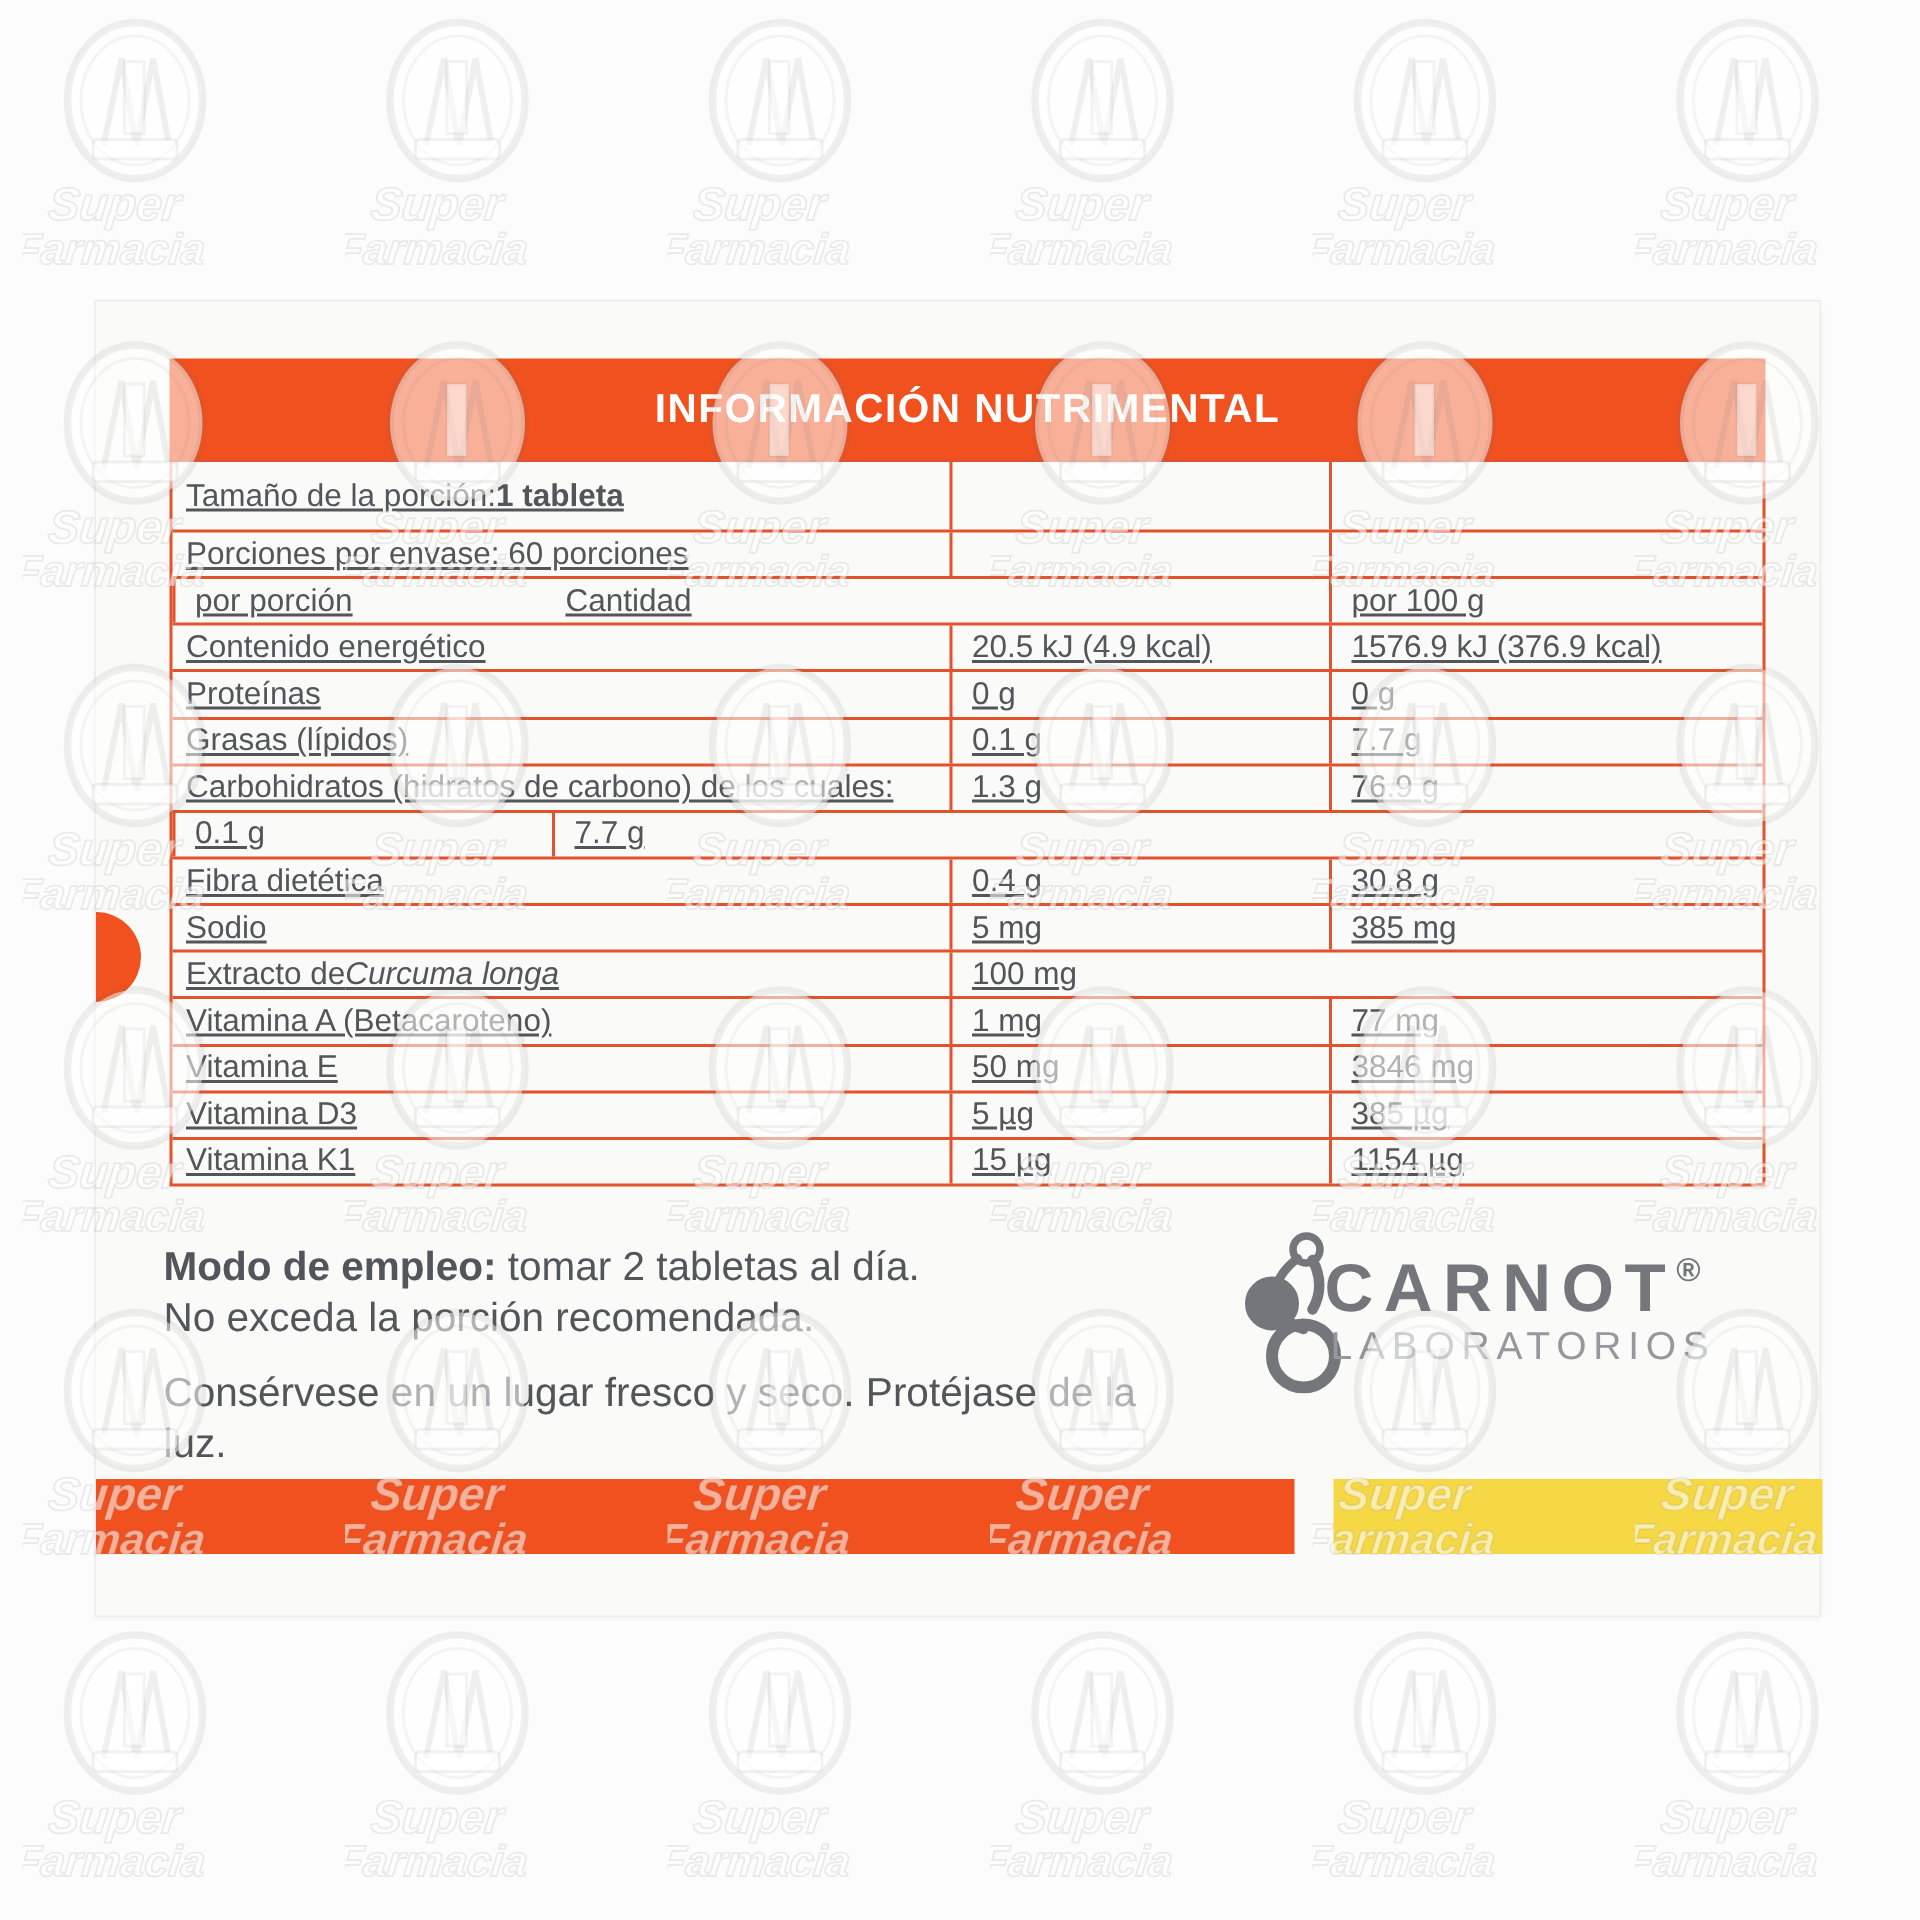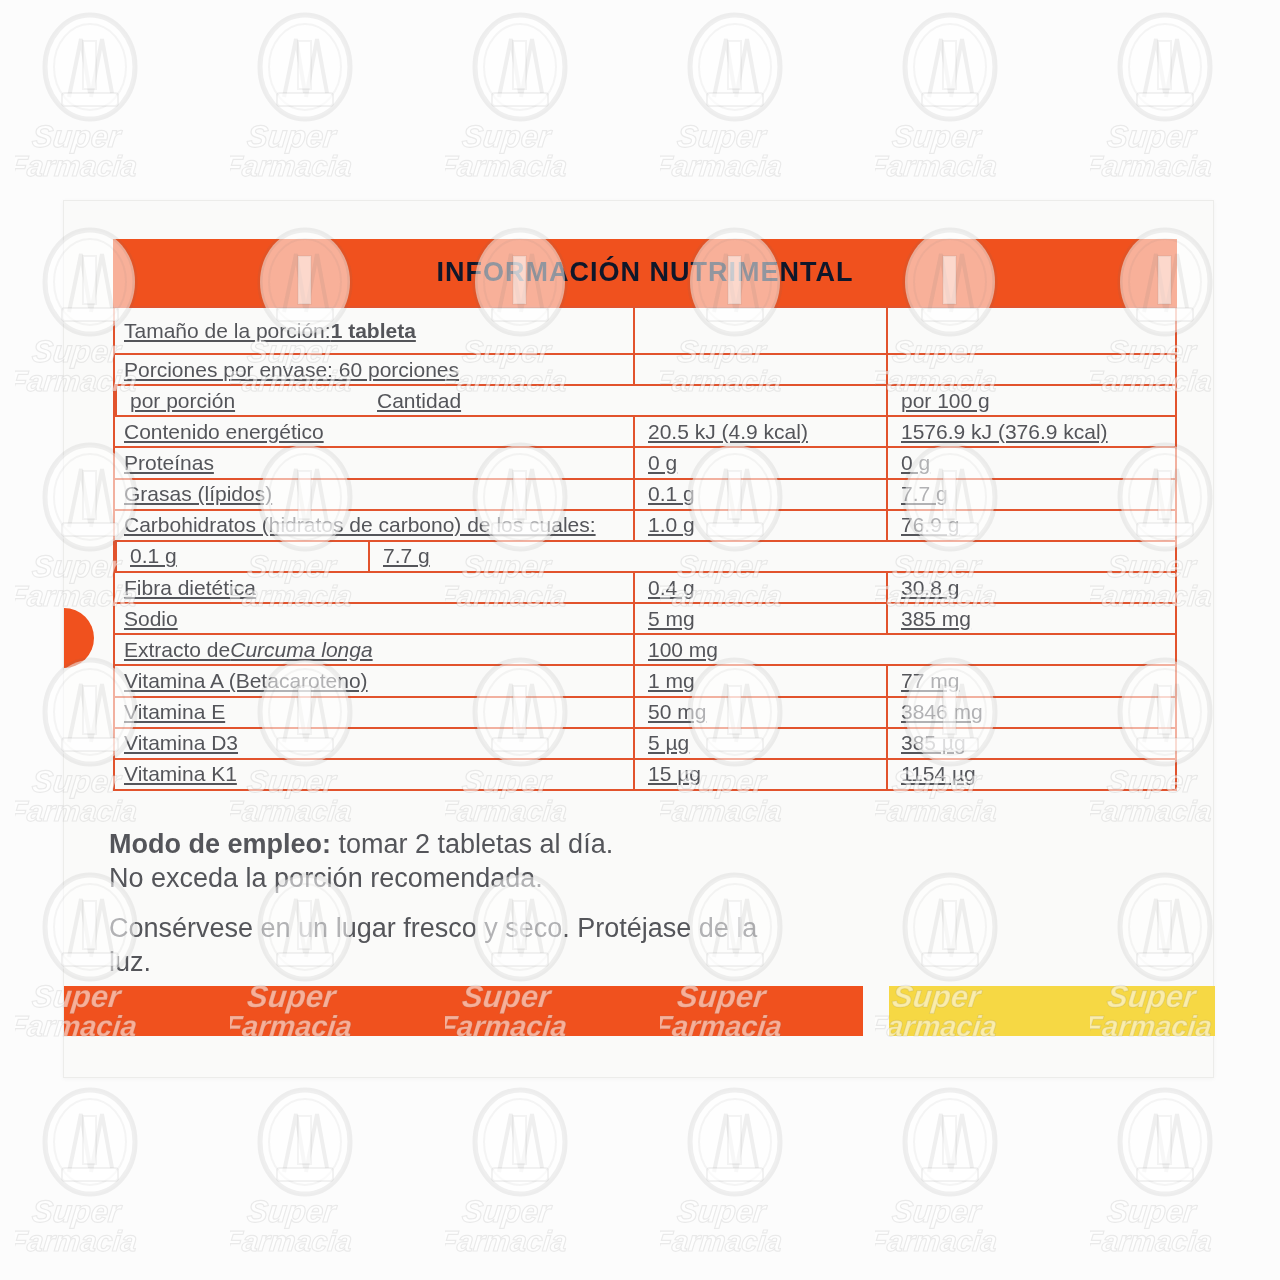--- a/index.html
+++ b/index.html
@@ -28,21 +28,21 @@
     box-shadow:0 1px 4px rgba(0,0,0,0.04);
   }
 
   
   .header-bar{
     position:absolute;left:49px;top:38px;width:1064px;height:67px;
     background:var(--c-orange);
     display:flex;align-items:center;justify-content:center;
   }
   .header-bar .title{
-    color:#0f172a;font-size:27px;font-weight:bold;letter-spacing:1px;
+    color:#ffffff;font-size:27px;font-weight:bold;letter-spacing:1px;
   }
 
   
   .ntable{
     position:absolute;left:49px;top:105px;width:1064px;height:485px;
     border:2px solid var(--c-border);
     display:flex;flex-direction:column;
     color:var(--c-ink);
     font-size:21px;
     text-decoration:underline;
@@ -139,21 +139,21 @@
       </div>
 
       <div class="trow">
         <div class="cell c1">Grasas (lípidos)</div>
         <div class="cell c2">0.1 g</div>
         <div class="cell c3">7.7 g</div>
       </div>
 
       <div class="trow">
         <div class="cell c1">Carbohidratos (hidratos de carbono) de los cuales:</div>
-        <div class="cell c2">1.0 g</div>
+        <div class="cell c2">1.3 g</div>
         <div class="cell c3">76.9 g</div>
       </div>
 
       <div class="trow">
         <div class="cell c2">0.1 g</div>
         <div class="cell c3">7.7 g</div>
       </div>
 
       <div class="trow">
         <div class="cell c1">Fibra dietética</div>
@@ -200,20 +200,37 @@
       </div>
 
     </div>
 
     <div class="instructions">
       <div><span class="bold">Modo de empleo:</span><span> tomar 2 tabletas al día.</span></div>
       <div>No exceda la porción recomendada.</div>
       <div class="storage">Consérvese en un lugar fresco y seco. Protéjase de la luz.</div>
     </div>
 
+    <div class="logo">
+      <svg class="logo-mark" width="72" height="108" viewBox="0 0 72 108">
+        <g fill="none" stroke="#74767B">
+          <circle cx="42" cy="12" r="9" stroke-width="5"></circle>
+          <path d="M46 19 C 52 30, 52 42, 46 52" stroke-width="7" stroke-linecap="round"></path>
+          <path d="M36 18 C 28 24, 24 30, 22 36" stroke-width="6" stroke-linecap="round"></path>
+          <circle cx="19" cy="48" r="13" stroke-width="10"></circle>
+          <path d="M28 58 C 32 62, 36 64, 40 65" stroke-width="7" stroke-linecap="round"></path>
+          <circle cx="40" cy="83" r="21" stroke-width="8"></circle>
+        </g>
+        <circle cx="19" cy="48" r="9" fill="#74767B"></circle>
+      </svg>
+      <div class="brand-text">
+        <div class="brand-name"><span>CARNOT</span><span class="brand-reg">®</span></div>
+        <div class="brand-sub">LABORATORIOS</div>
+      </div>
+    </div>
 
     <div class="side-dot"></div>
     <div class="bar bar-orange"></div>
     <div class="bar bar-yellow"></div>
 
   </div>
 
   <div id="watermark-layer">
       <svg viewBox="0 0 150 180" width="150" height="180" class="wm" style="left: 15px; top: 7px;">
         <ellipse cx="75" cy="60" rx="45" ry="52" fill="rgba(255,255,255,0.55)" stroke="rgba(110,110,110,0.10)" stroke-width="5"></ellipse>

